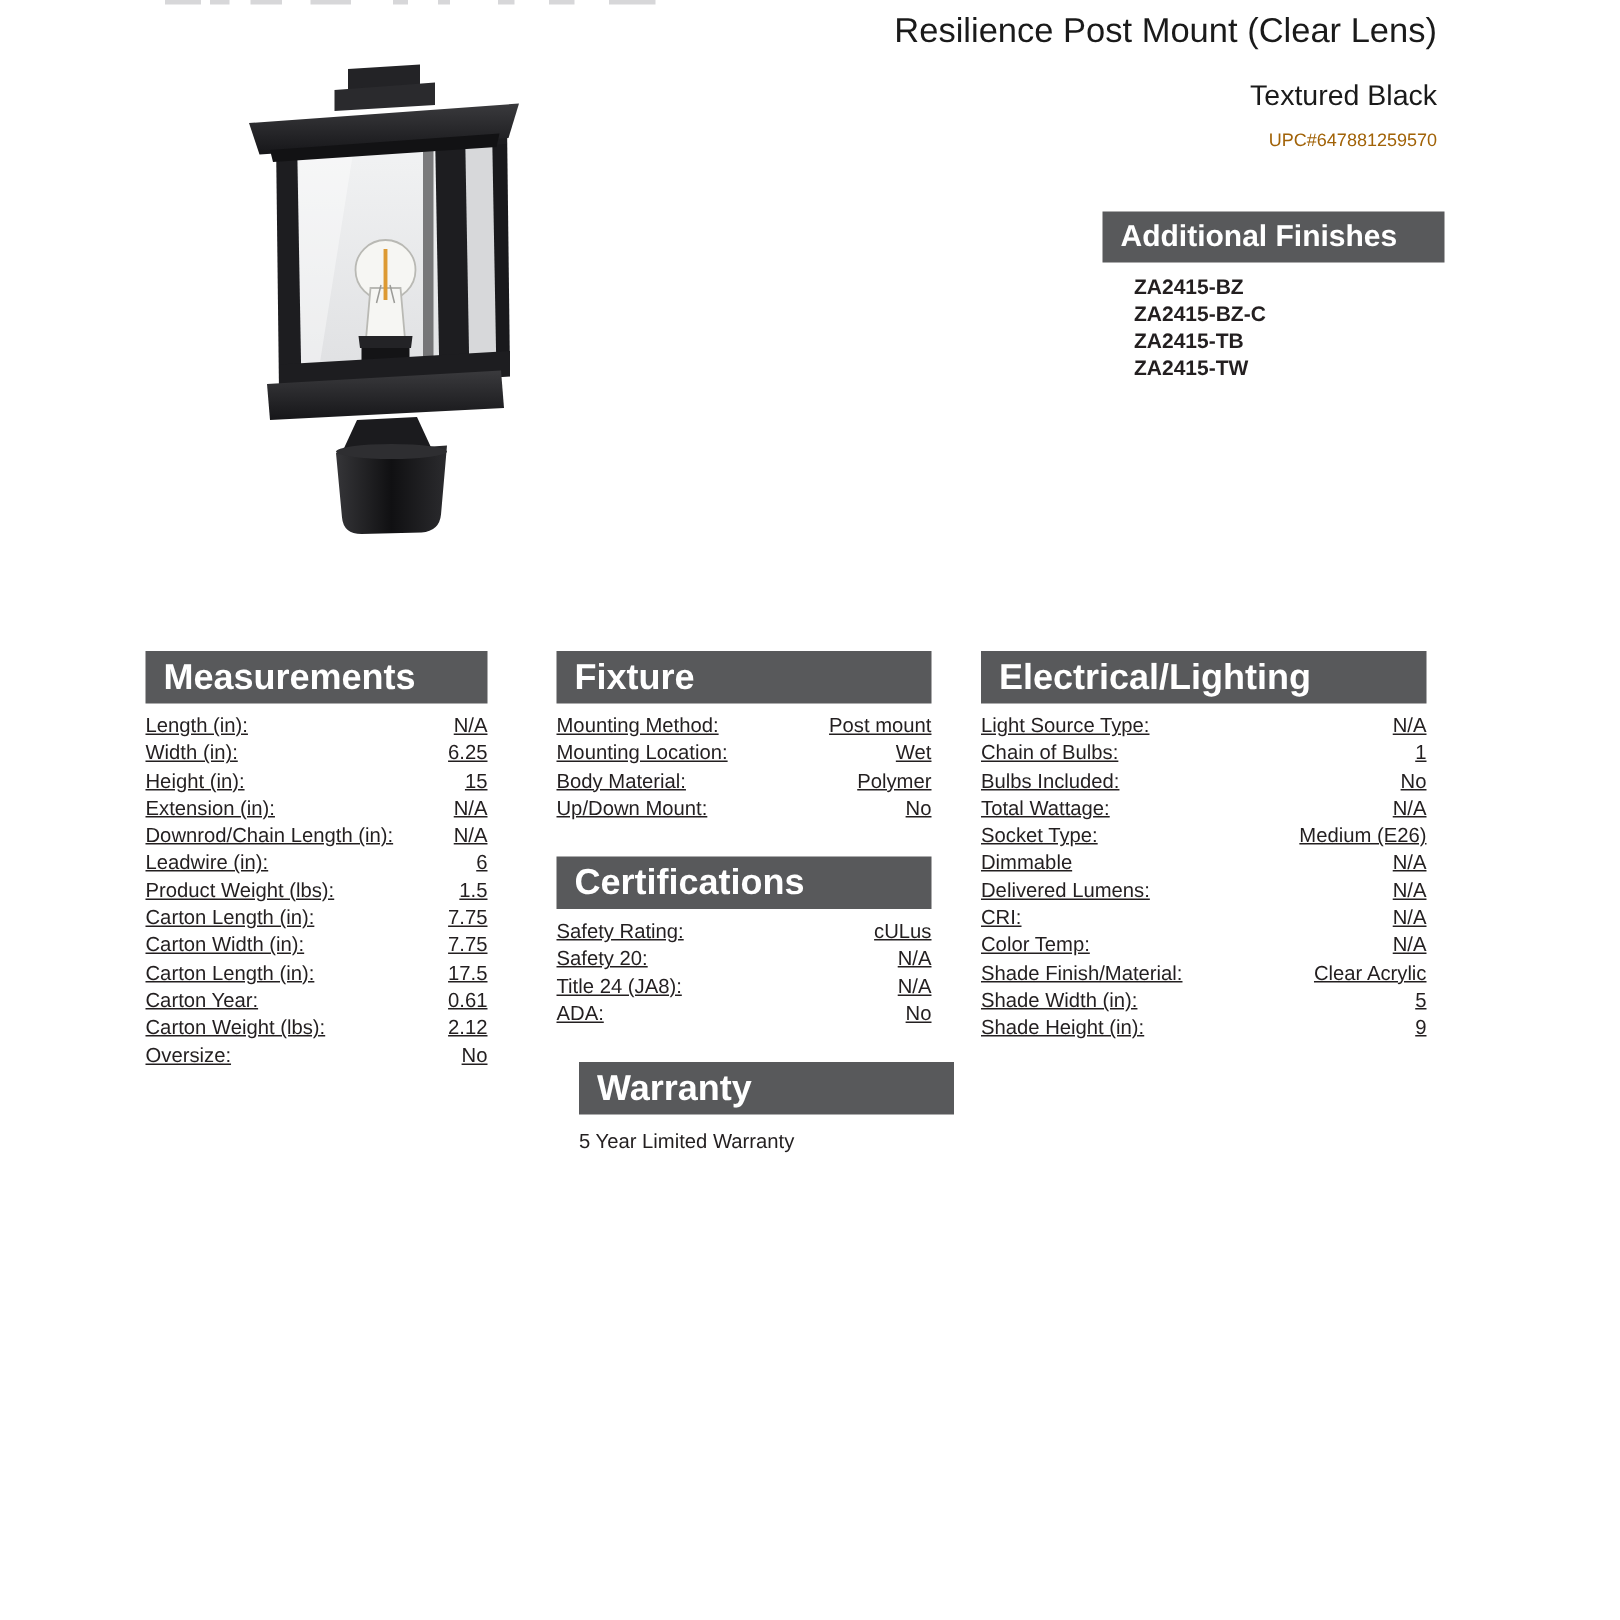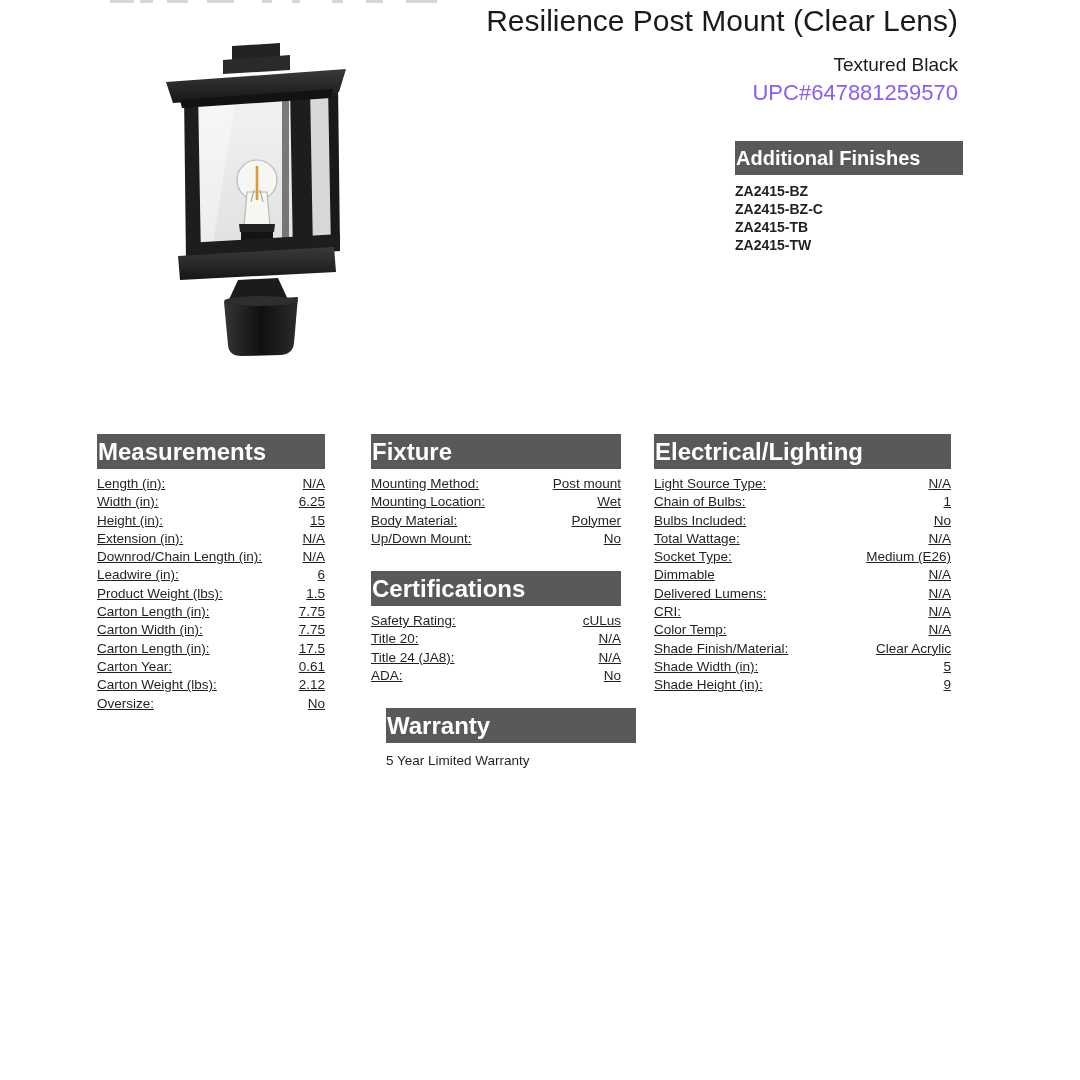--- a/index.html
+++ b/index.html
@@ -7,40 +7,40 @@
     width:1080px;height:1080px;background:#ffffff;position:relative;
     font-family:"Liberation Sans", sans-serif;color:#231f20;overflow:hidden;
   }
   .page{position:absolute;inset:0;}
 
   
   .frag{position:absolute;top:0;height:3px;background:#d7d7d9;}
 
   
   .title-block{position:absolute;top:7px;right:122px;text-align:right;}
-  .title-main{font-size:30px;line-height:27px;color:#1a1a1a;}
+  .title-main{font-size:23px;line-height:27px;color:#1a1a1a;}
   .title-finish{font-size:19px;line-height:22px;margin-top:20px;color:#1a1a1a;}
-  .title-upc{font-size:22px;line-height:20px;margin-top:7px;color:#8b5cf6;}
+  .title-upc{font-size:12px;line-height:20px;margin-top:7px;color:#a16207;}
 
   
   .col{position:absolute;box-sizing:border-box;}
   .hdr{
     background:#58595b;color:#ffffff;font-weight:bold;font-size:24px;
-    height:35px;line-height:35px;padding-left:1px;box-sizing:border-box;
+    height:35px;line-height:35px;padding-left:12px;box-sizing:border-box;
     white-space:nowrap;overflow:hidden;
   }
   .hdr.small{font-size:20px;height:34px;line-height:34px;}
   .rows{margin-top:6px;text-decoration:underline;}
   .row{display:flex;justify-content:space-between;font-size:13.5px;line-height:18.3px;}
   .row .lbl{white-space:nowrap;}
   .row .val{white-space:nowrap;text-align:center;}
   .warranty-text{margin-top:9px;font-size:13.5px;line-height:18px;}
 
   .af-items{margin-top:7px;font-weight:bold;font-size:14px;line-height:18px;}
-  .af-items .af-item{display:block;}
+  .af-items .af-item{display:block;margin-left:21px;}
 
   .lantern{position:absolute;left:140px;top:40px;}
 </style>
 </head>
 <body>
 
 <div class="page">
 
   <div>
     <div class="frag" style="left:110px;width:24px;"></div>
@@ -228,21 +228,21 @@
   <div class="col" style="left:371px;top:571px;width:250px;">
     <div class="hdr">Certifications</div>
     <div class="rows">
 
         <div class="row">
           <span class="lbl">Safety Rating:</span>
           <span class="val">cULus</span>
         </div>
 
         <div class="row">
-          <span class="lbl">Title 20:</span>
+          <span class="lbl">Safety 20:</span>
           <span class="val">N/A</span>
         </div>
 
         <div class="row">
           <span class="lbl">Title 24 (JA8):</span>
           <span class="val">N/A</span>
         </div>
 
         <div class="row">
           <span class="lbl">ADA:</span>

